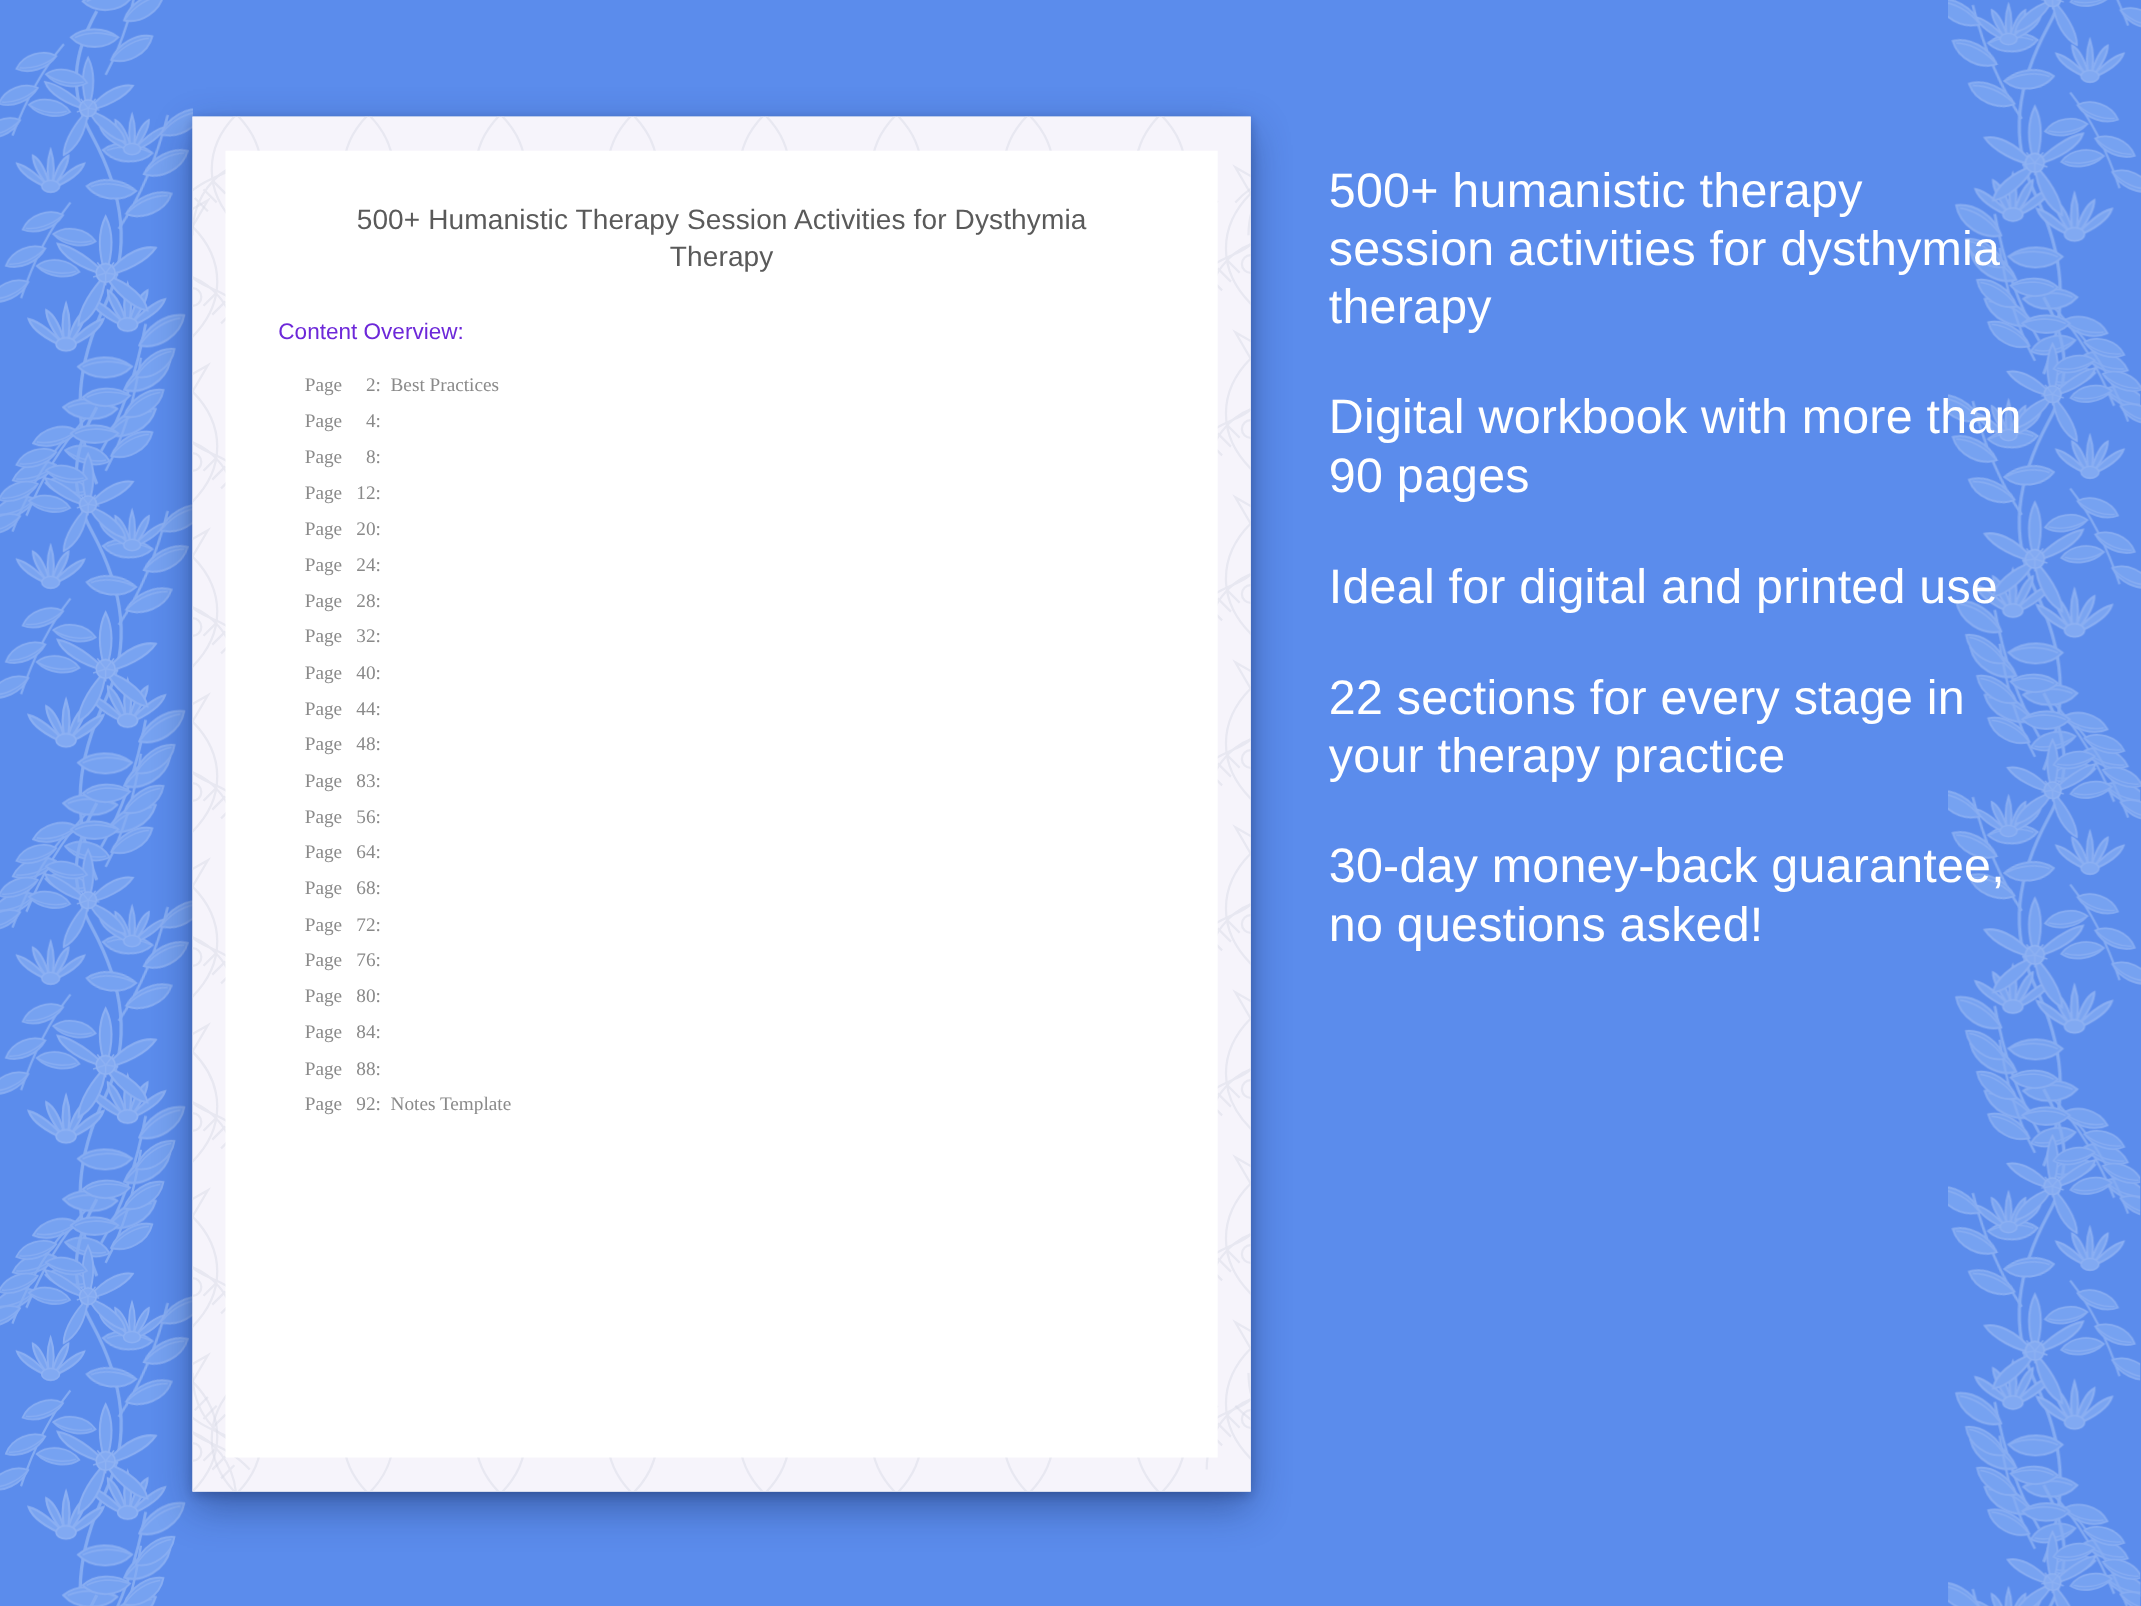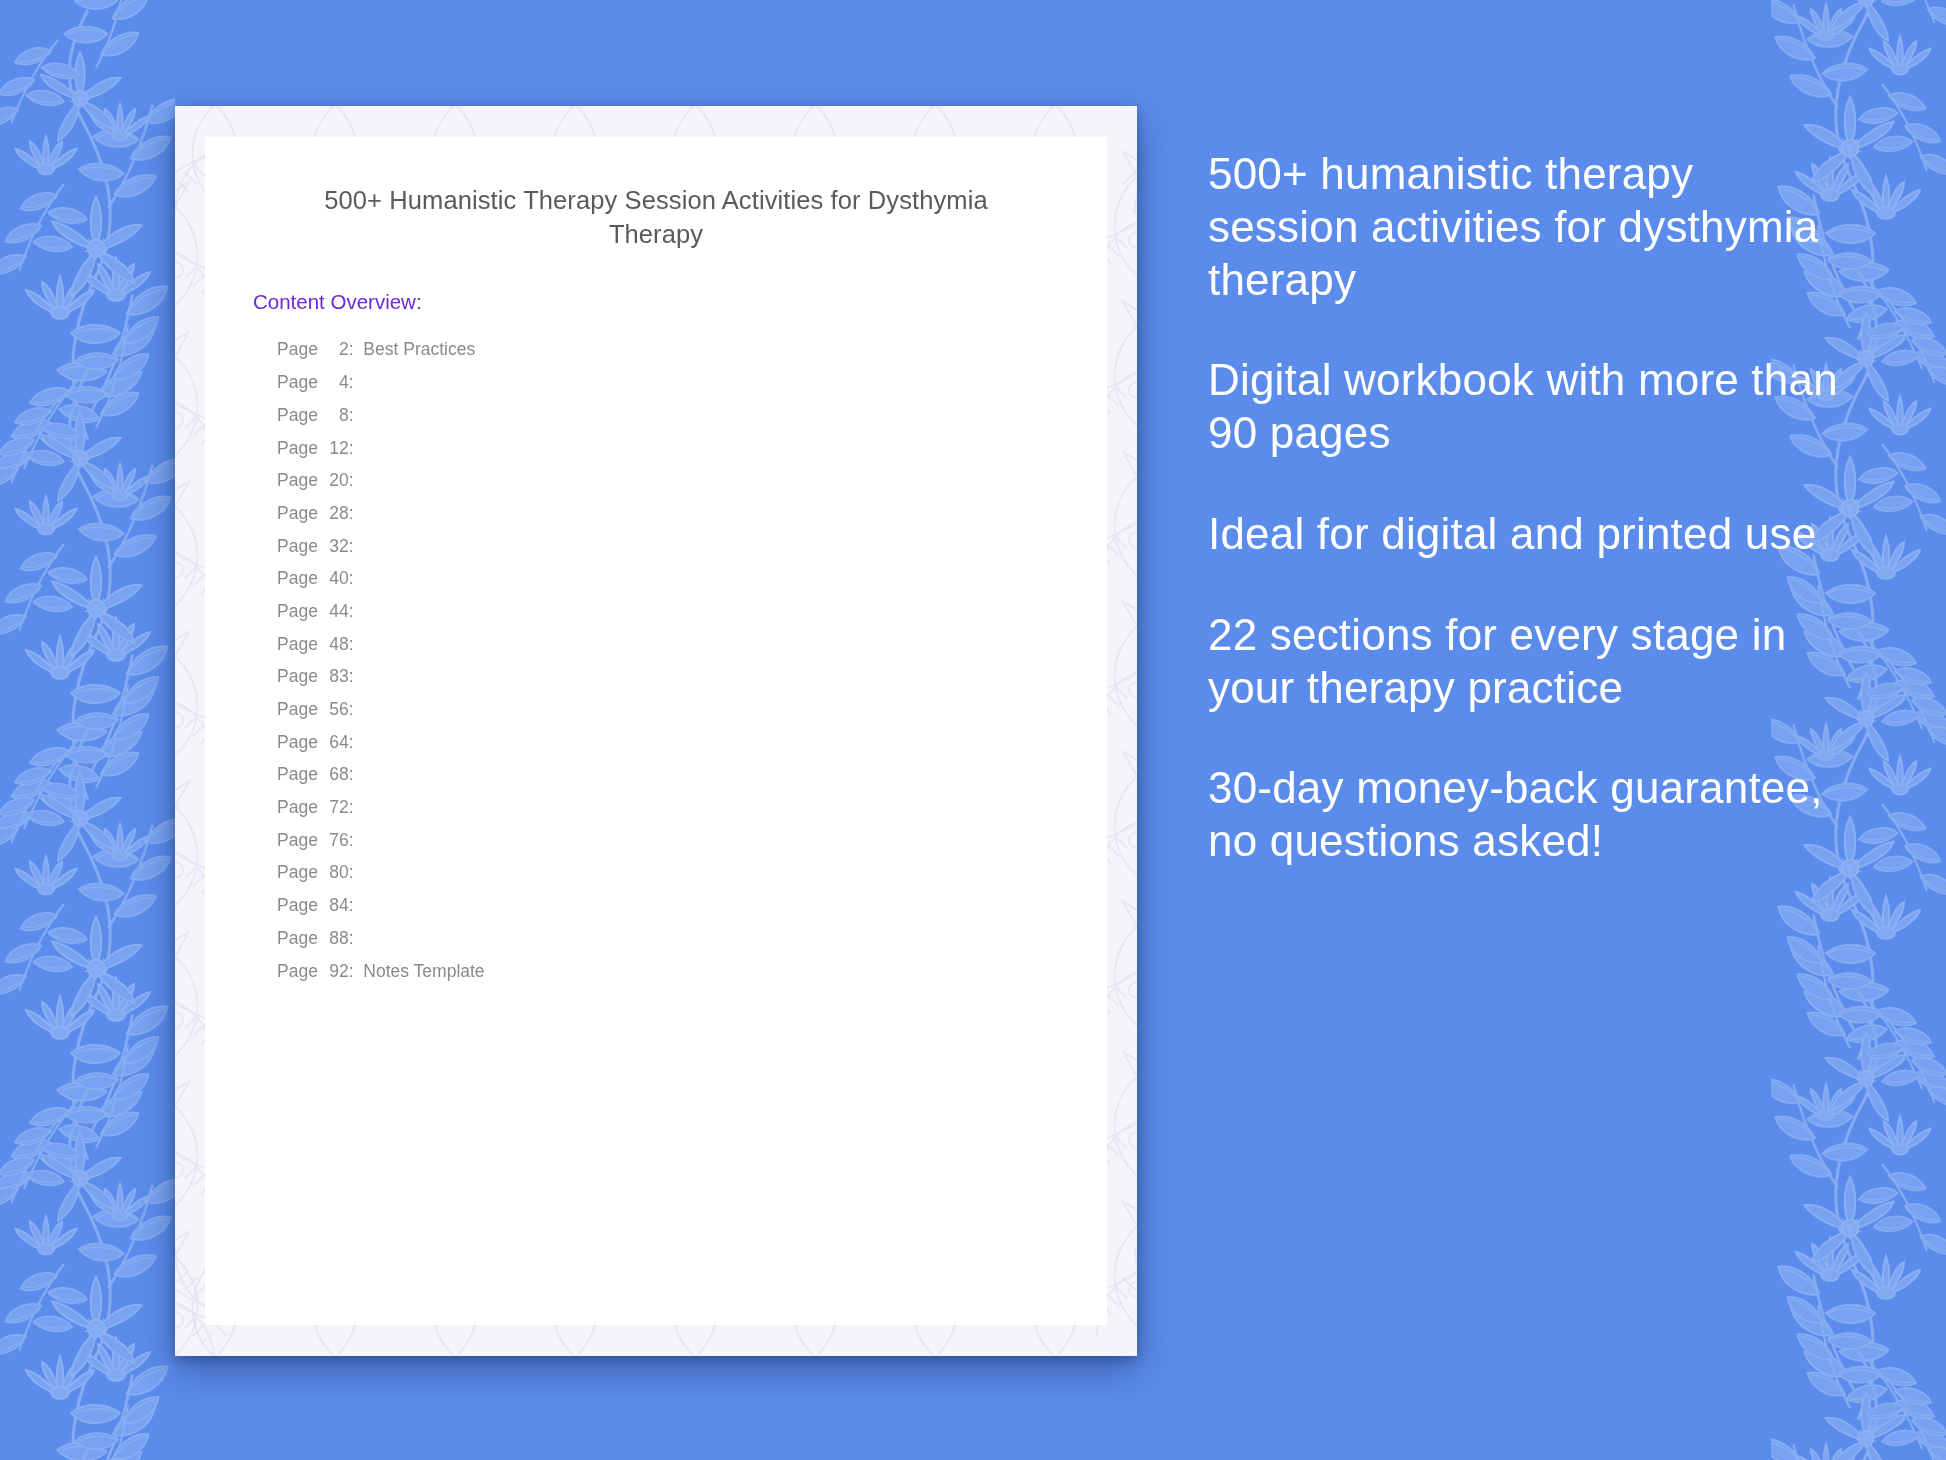--- a/index.html
+++ b/index.html
@@ -99,20 +99,21 @@
     padding: 20px 0 0 72px;
   }
   .toc-row {
     display: block;
     font-size: 17.5px;
     color: #8a8a8a;
     line-height: 1;
     padding: 7.6px 0;
     white-space: pre;
     font-weight: 400;
+    font-family: Liberation Serif, serif;
   }
   .toc-num {
     display: inline-block;
     min-width: 26px;
     text-align: right;
   }
   .toc-title { }
 
   
   .features {
@@ -319,20 +320,21 @@
       <h1 class="doc-title">500+ Humanistic Therapy Session Activities for Dysthymia Therapy</h1>
 
       <p class="doc-overview-label">Content Overview:</p>
 
       <ul class="toc" id="toc-list">
           <li class="toc-row"><span>Page </span><span class="toc-num">2</span><span>:</span><span class="toc-title">  Best Practices</span></li>
           <li class="toc-row"><span>Page </span><span class="toc-num">4</span><span>:</span><span class="toc-title"></span></li>
           <li class="toc-row"><span>Page </span><span class="toc-num">8</span><span>:</span><span class="toc-title"></span></li>
           <li class="toc-row"><span>Page </span><span class="toc-num">12</span><span>:</span><span class="toc-title"></span></li>
           <li class="toc-row"><span>Page </span><span class="toc-num">20</span><span>:</span><span class="toc-title"></span></li>
+          <li class="toc-row"><span>Page </span><span class="toc-num">24</span><span>:</span><span class="toc-title"></span></li>
           <li class="toc-row"><span>Page </span><span class="toc-num">28</span><span>:</span><span class="toc-title"></span></li>
           <li class="toc-row"><span>Page </span><span class="toc-num">32</span><span>:</span><span class="toc-title"></span></li>
           <li class="toc-row"><span>Page </span><span class="toc-num">40</span><span>:</span><span class="toc-title"></span></li>
           <li class="toc-row"><span>Page </span><span class="toc-num">44</span><span>:</span><span class="toc-title"></span></li>
           <li class="toc-row"><span>Page </span><span class="toc-num">48</span><span>:</span><span class="toc-title"></span></li>
           <li class="toc-row"><span>Page </span><span class="toc-num">83</span><span>:</span><span class="toc-title"></span></li>
           <li class="toc-row"><span>Page </span><span class="toc-num">56</span><span>:</span><span class="toc-title"></span></li>
           <li class="toc-row"><span>Page </span><span class="toc-num">64</span><span>:</span><span class="toc-title"></span></li>
           <li class="toc-row"><span>Page </span><span class="toc-num">68</span><span>:</span><span class="toc-title"></span></li>
           <li class="toc-row"><span>Page </span><span class="toc-num">72</span><span>:</span><span class="toc-title"></span></li>

